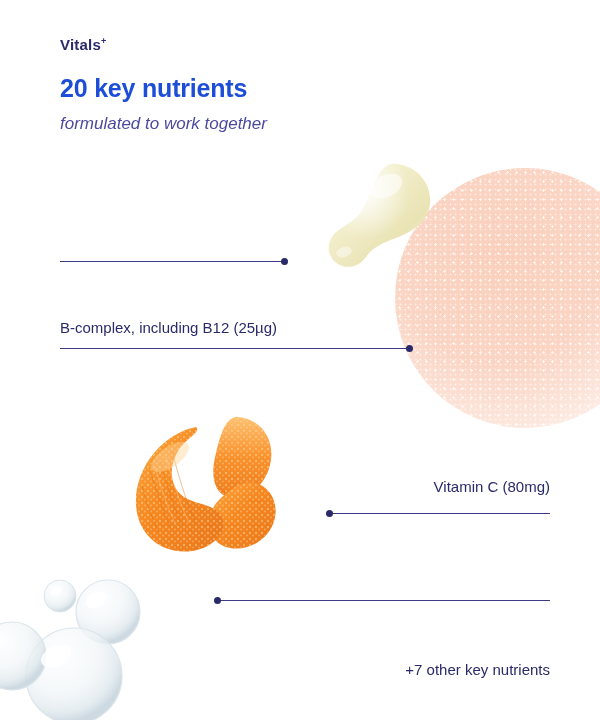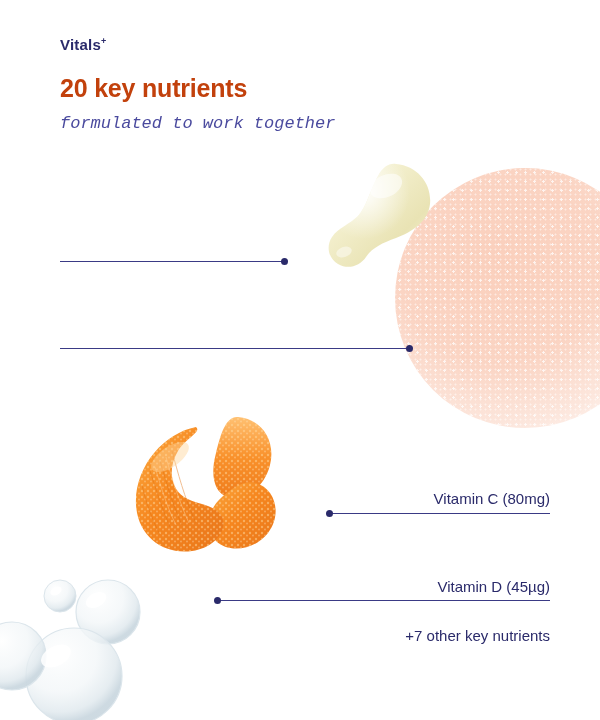--- a/index.html
+++ b/index.html
@@ -102,62 +102,60 @@
     font-size: 9px;
     top: -0.6em;
   }
   .headline {
     position: absolute;
     left: 60px;
     top: 74px;
     font-size: 25px;
     font-weight: 700;
     letter-spacing: -0.2px;
-    color: #c2410c;
+    color: #1d4ed8;
   }
   .subhead {
     position: absolute;
     left: 60px;
     top: 114px;
     font-size: 17px;
     font-style: italic;
     color: #4a4a9e;
-    font-family: Liberation Mono, monospace;
   }
 
   .label {
     position: absolute;
     font-size: 15px;
     color: #2a2a6a;
     line-height: 1.55;
     white-space: pre-line;
   }
   .label.right {
     text-align: right;
-    margin-top: 12px;
   }
 
   .rule {
     position: absolute;
     height: 1px;
     background: #3a3a85;
   }
   .dot {
     position: absolute;
     width: 7px;
     height: 7px;
     border-radius: 50%;
     background: #2a2a6a;
   }
 
   .l1 { left: 60px; top: 197px; }
   .l2 { left: 60px; top: 316px; }
   .l3 { right: 50px; top: 475px; }
   .l4 { right: 50px; top: 563px; }
-  .l5 { right: 50px; top: 612px; }
+  .l5 { right: 50px; top: 658px; }
 </style>
 </head>
 <body>
 
 <div class="canvas">
 
   <div class="peach-circle"></div>
   <div class="peach-speckle"></div>
 
   <div class="oil-drop">
@@ -259,26 +257,26 @@
   </div>
 
 
   <div class="brand"><span>Vitals</span><sup>+</sup></div>
   <div class="headline">20 key nutrients</div>
   <div class="subhead">formulated to work together</div>
 
   <div class="rule" style="left:60px; top:261px; width:225px;"></div>
   <div class="dot" style="left:281px; top:258px;"></div>
 
+  <div class="label l2">B-complex, including B12 (25µg)</div>
   <div class="rule" style="left:60px; top:348px; width:350px;"></div>
   <div class="dot" style="left:406px; top:345px;"></div>
 
   <div class="label l3 right">Vitamin C (80mg)</div>
   <div class="rule" style="left:330px; top:513px; width:220px;"></div>
   <div class="dot" style="left:326px; top:510px;"></div>
 
-  <div class="label l4 right">Vitamin D (45µg)</div>
   <div class="rule" style="left:218px; top:600px; width:332px;"></div>
   <div class="dot" style="left:214px; top:597px;"></div>
 
   <div class="label l5 right">+7 other key nutrients</div>
 
 </div>
 
 </body></html>

